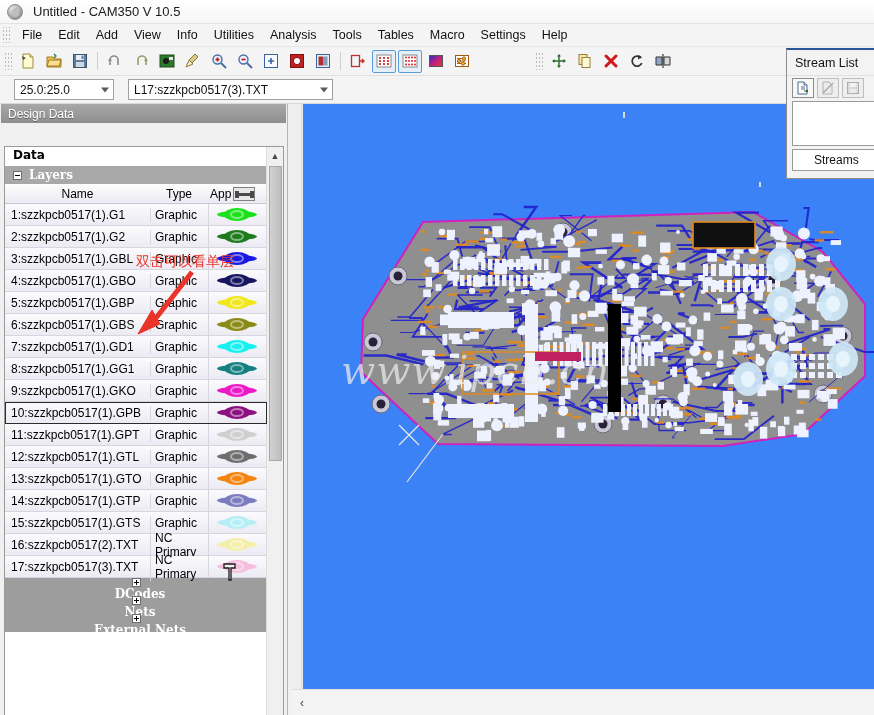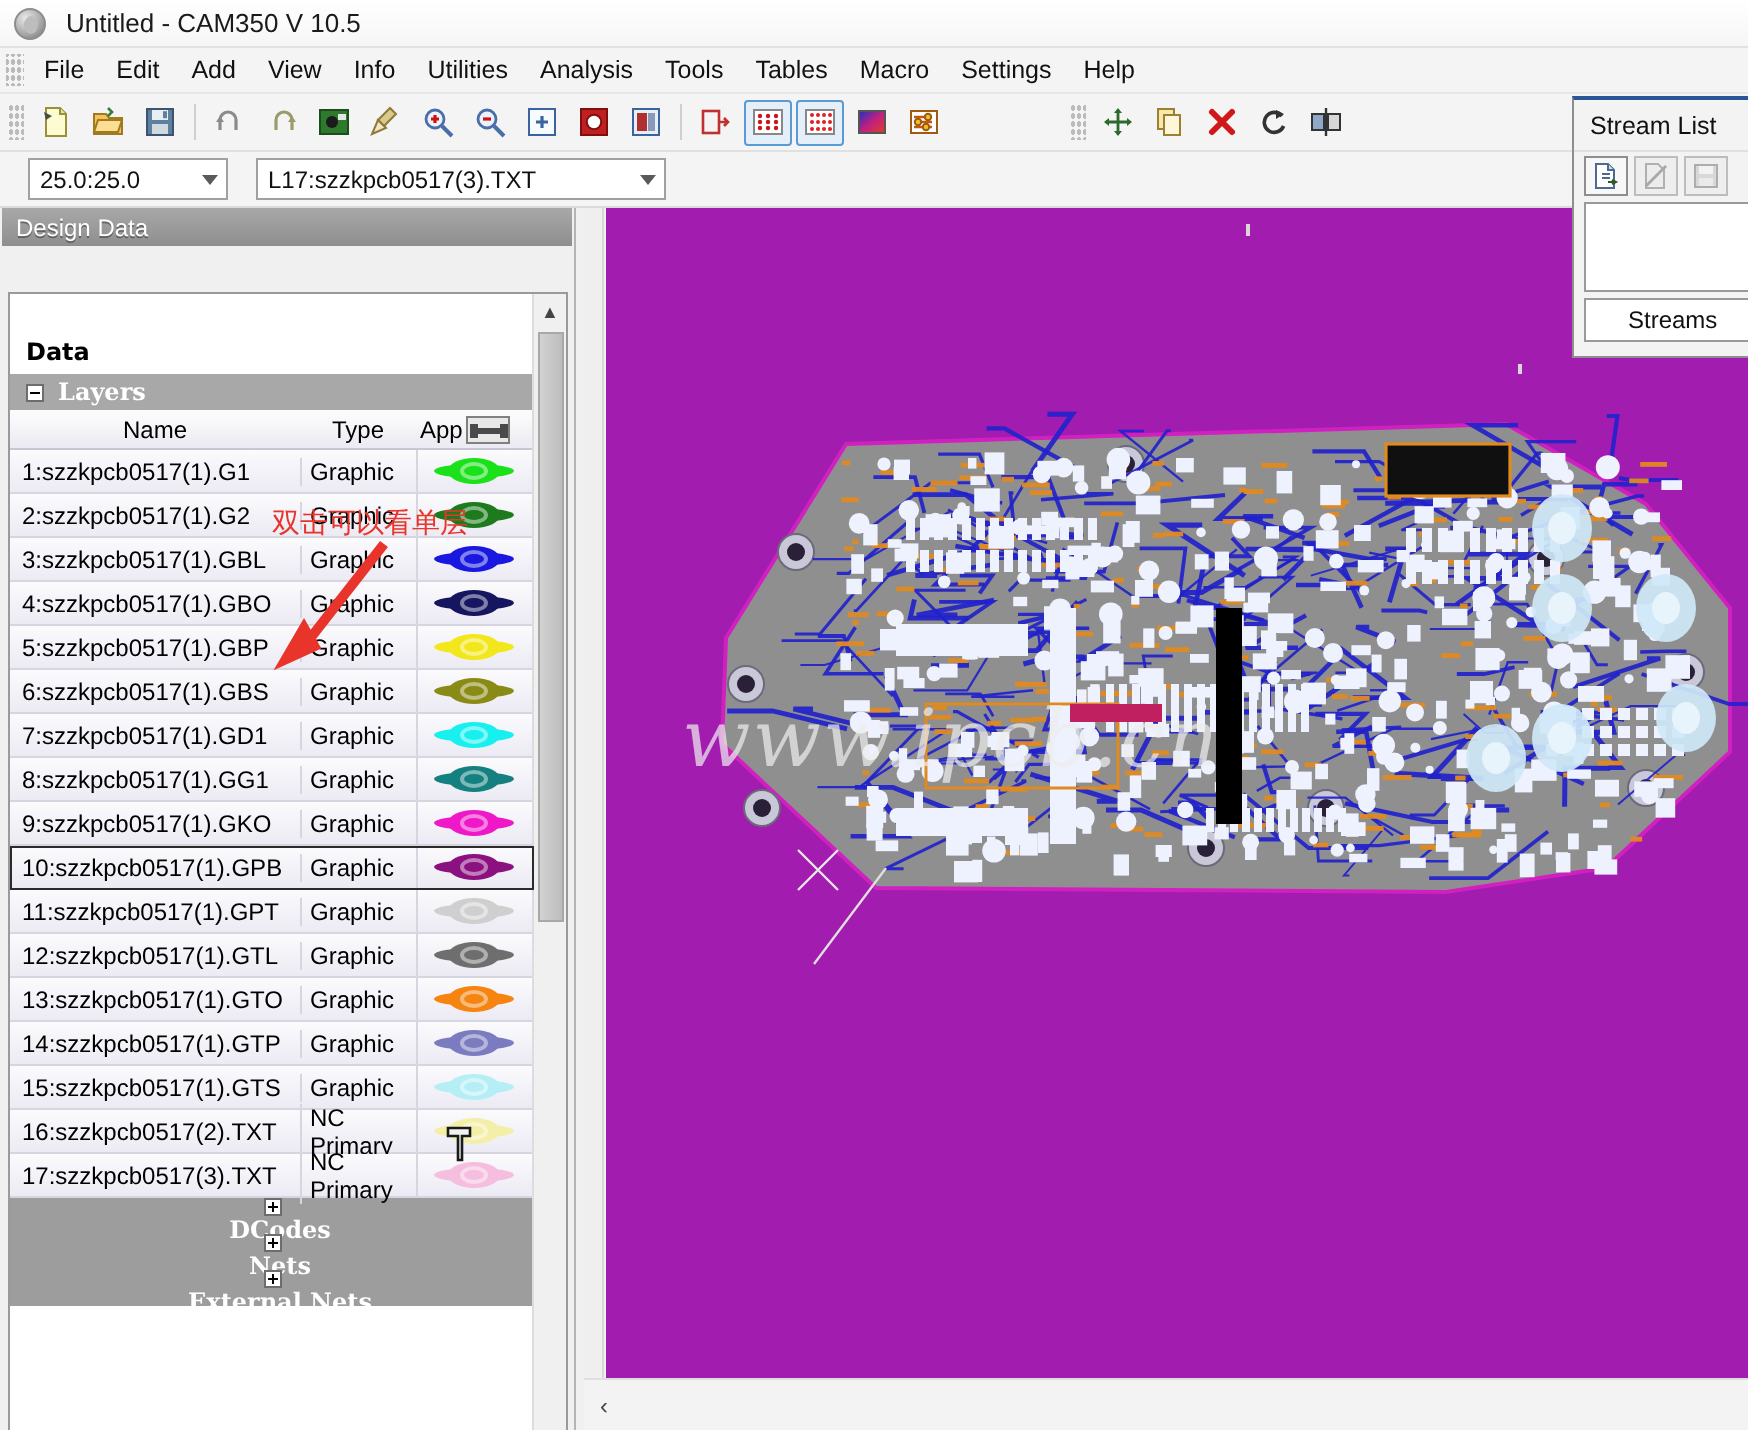--- a/index.html
+++ b/index.html
@@ -113,21 +113,21 @@
   }
 
   .tree-wrap {
     position: absolute; left: 4px; top: 42px; width: 280px; height: 597px;
     background: #fff; border: 1px solid #9a9a9a; overflow: hidden;
   }
   .tree-inner { position: absolute; left: 0; top: 0; width: 262px; height: 100%; }
 
   .tree-data-label {
     font-family: "DejaVu Sans", sans-serif;
-    font-weight: bold; font-size: 12px; padding: 22px 0 4px 8px;
+    font-weight: bold; font-size: 12px; padding: 1px 0 4px 8px;
   }
   .tree-node {
     display: flex; align-items: center; height: 18px;
     background: #a8a8a8; color: #fff;
     font-family: "DejaVu Serif", serif; font-weight: bold; font-size: 12px;
     padding-left: 8px;
   }
   .tree-node.grey2 { background: #9d9d9d; flex-direction: column; }
   .expander {
     width: 9px; height: 9px; border: 1px solid #6d6d6d; background: #fff;
@@ -210,21 +210,21 @@
   .canvas-wrap {
     position: absolute; left: 292px; top: 104px; width: 582px; height: 611px;
     background: #f0f0f0;
   }
   .canvas-left-scroll {
     position: absolute; left: 0; top: 0; width: 10px; height: 585px;
     background: #efefef; border-right: 1px solid #d9d9d9;
   }
   .canvas {
     position: absolute; left: 11px; top: 0; width: 571px; height: 585px;
-    background: #a21caf; overflow: hidden;
+    background: #3b82f6; overflow: hidden;
   }
   .h-scroll {
     position: absolute; left: 0; bottom: 0; width: 582px; height: 26px;
     background: #f3f3f3; border-top: 1px solid #dedede;
     display: flex; align-items: center;
   }
   .h-arrow { width: 20px; text-align: center; font-size: 12px; color: #444; }
 
   .watermark {
     position: absolute; left: 38px; top: 243px;

